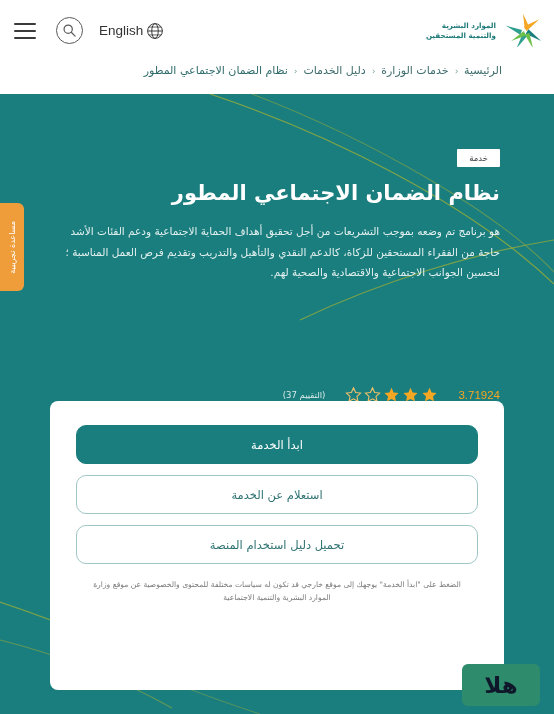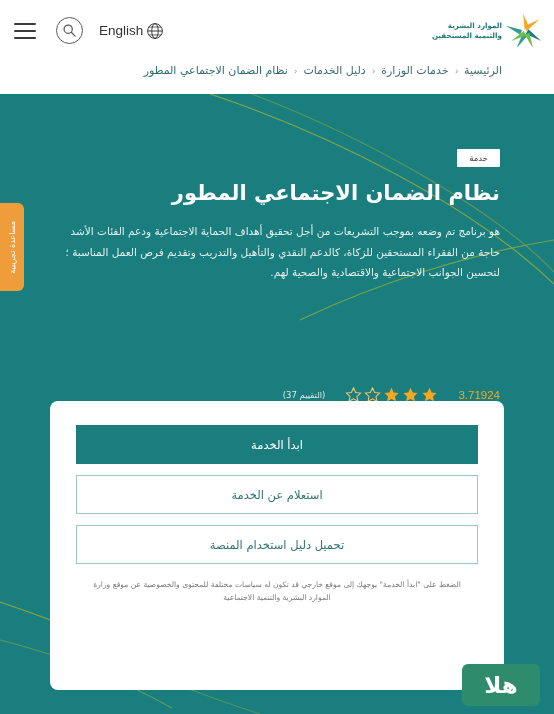--- a/index.html
+++ b/index.html
@@ -70,20 +70,21 @@
     font-size: 13.5px;
     color: #333333;
     font-family: "Liberation Sans", sans-serif;
   }
 
   .logo-wrap {
     margin-left: auto;
     margin-right: 10px;
     display: flex;
     align-items: center;
+    gap: 6px;
   }
   .logo-text {
     text-align: right;
     direction: rtl;
     font-size: 7.2px;
     line-height: 1.35;
     color: #1f7a7a;
     font-weight: bold;
     letter-spacing: -0.1px;
   }
@@ -245,21 +246,21 @@
     border-radius: 8px;
     padding: 24px 26px 20px 26px;
     z-index: 10;
   }
 
   .btn {
     display: block;
     width: 100%;
     height: 39px;
     margin-bottom: 11px;
-    border-radius: 0;
+    border-radius: 10px;
     font-size: 11.5px;
     font-family: "DejaVu Sans", "Liberation Sans", sans-serif;
     text-align: center;
     line-height: 39px;
     cursor: pointer;
     direction: rtl;
   }
   .btn-primary {
     background: #1b7e7e;
     color: #ffffff;
@@ -290,21 +291,21 @@
     height: 42px;
     background: #2e8b6b;
     border-radius: 6px;
     display: flex;
     align-items: center;
     justify-content: center;
     z-index: 30;
   }
   .hala-badge span {
     font-size: 23px;
-    color: #ffffff;
+    color: #0f172a;
     font-weight: bold;
     line-height: 1;
   }
 </style>
 </head>
 <body>
 
 <div class="page">
 
   <div class="topbar">

